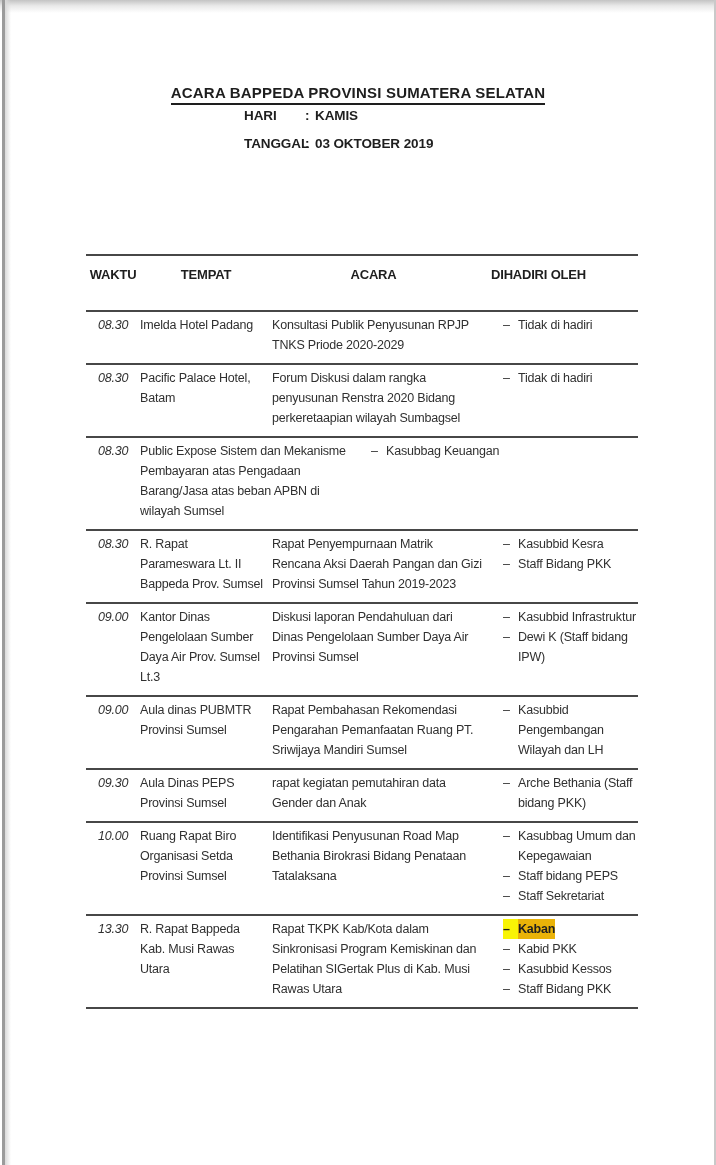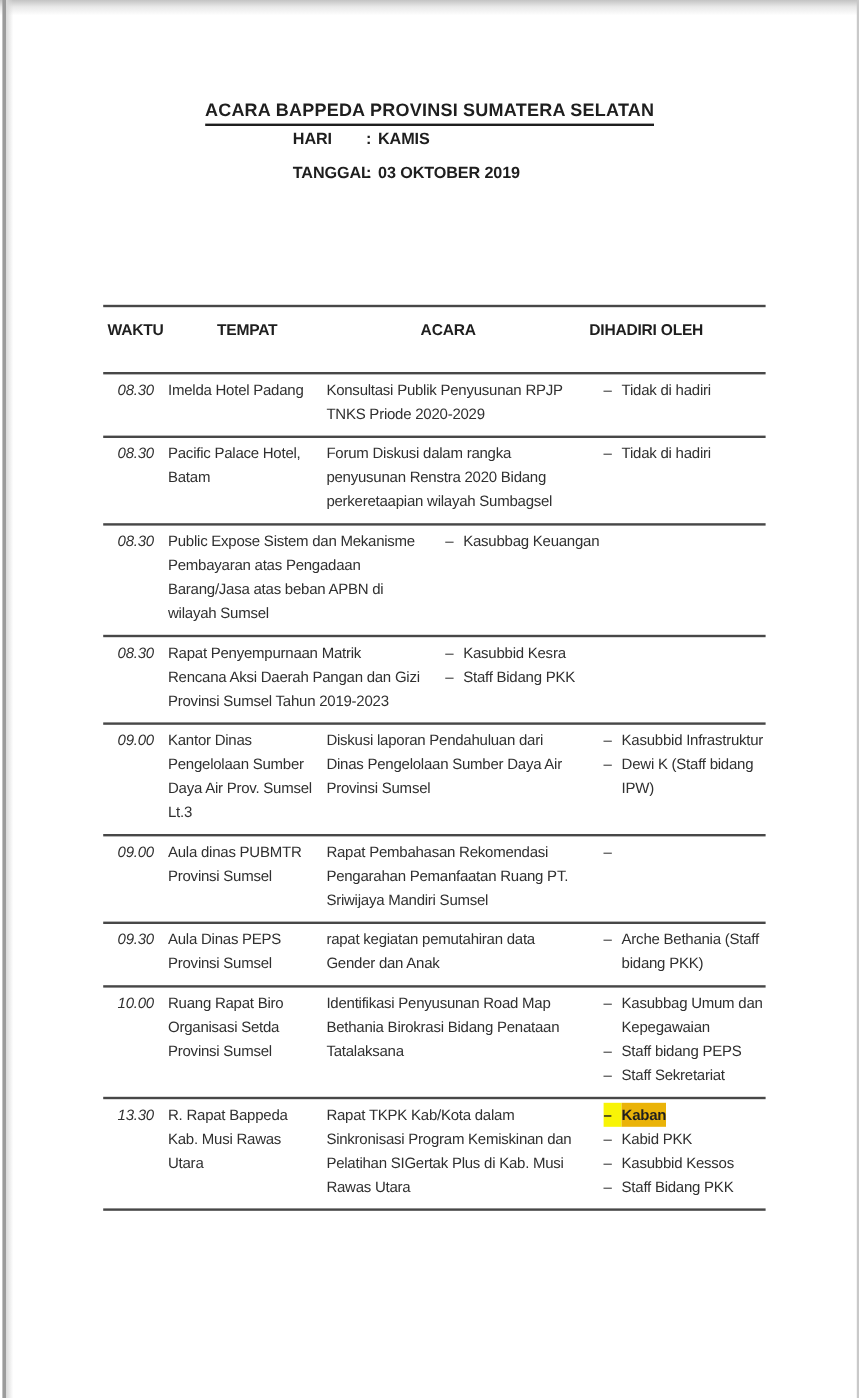--- a/index.html
+++ b/index.html
@@ -110,20 +110,21 @@
       <div class="c-dihadiri">
         <div class="att">
             <span class="dash">–</span>
             <span class="att-text">Kasubbag Keuangan</span>
           </div>
       </div>
     </div>
 
     <div class="t-row">
       <div class="c-waktu">08.30</div>
+      <div class="c-tempat">R. Rapat Parameswara Lt. II Bappeda Prov. Sumsel</div>
       <div class="c-acara">Rapat Penyempurnaan Matrik Rencana Aksi Daerah Pangan dan Gizi Provinsi Sumsel Tahun 2019-2023</div>
       <div class="c-dihadiri">
         <div class="att">
             <span class="dash">–</span>
             <span class="att-text">Kasubbid Kesra</span>
           </div>
         <div class="att">
             <span class="dash">–</span>
             <span class="att-text">Staff Bidang PKK</span>
           </div>
@@ -146,20 +147,21 @@
       </div>
     </div>
 
     <div class="t-row">
       <div class="c-waktu">09.00</div>
       <div class="c-tempat">Aula dinas PUBMTR Provinsi Sumsel</div>
       <div class="c-acara">Rapat Pembahasan Rekomendasi Pengarahan Pemanfaatan Ruang PT. Sriwijaya Mandiri Sumsel</div>
       <div class="c-dihadiri">
         <div class="att">
             <span class="dash">–</span>
+            <span class="att-text">Kasubbid Pengembangan Wilayah dan LH</span>
           </div>
       </div>
     </div>
 
     <div class="t-row">
       <div class="c-waktu">09.30</div>
       <div class="c-tempat">Aula Dinas PEPS Provinsi Sumsel</div>
       <div class="c-acara">rapat kegiatan pemutahiran data Gender dan Anak</div>
       <div class="c-dihadiri">
         <div class="att">

